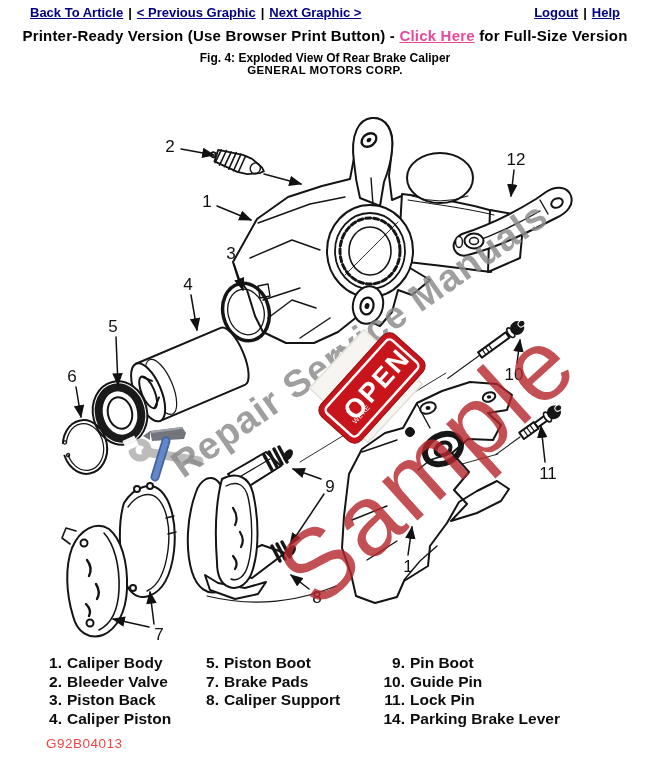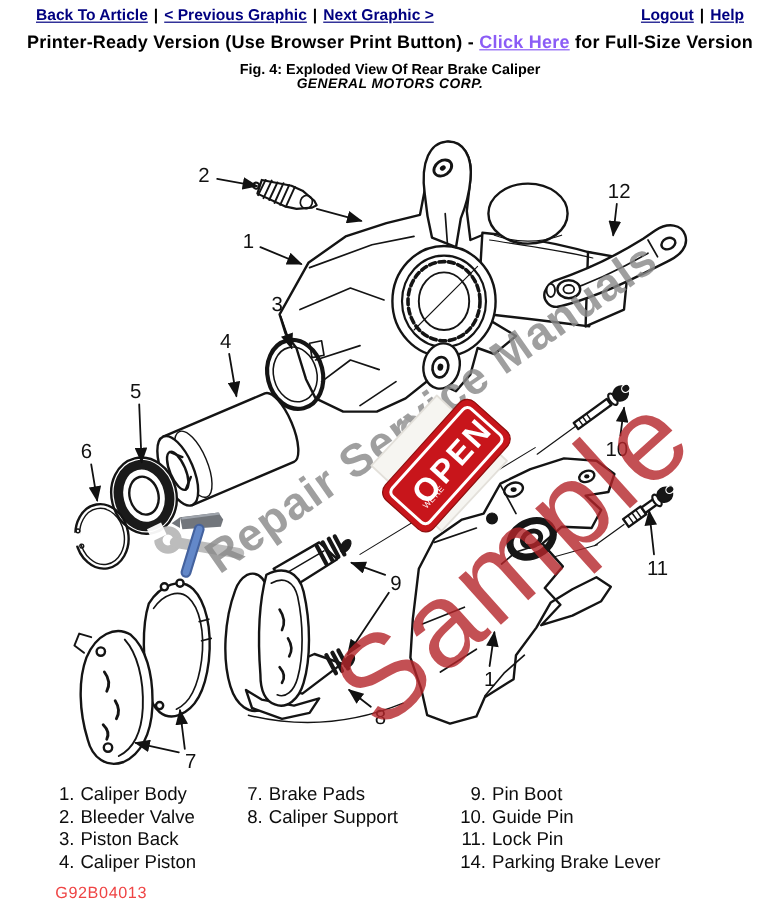--- a/index.html
+++ b/index.html
@@ -9,30 +9,30 @@
     font-family:"Liberation Sans", sans-serif; color:#000;
   }
   
   .navrow { position:absolute; top:5px; left:30px; right:30px;
     display:flex; justify-content:space-between; font-size:13px; font-weight:bold;gap:32px; }
   .navgroup { white-space:nowrap; }
   a.navlink { color:#000080; text-decoration:underline; cursor:pointer; }
   .sep { color:#000; margin:0 5px; font-weight:bold; }
   .printerline { position:absolute; top:27px; left:0; width:100%;
     text-align:center; font-size:15px; font-weight:bold; letter-spacing:0.2px; }
-  a.blacklink { color:#8b5cf6; text-decoration:underline; cursor:pointer; }
+  a.blacklink { color:#ec4899; text-decoration:underline; cursor:pointer; }
   .figcap { position:absolute; top:51px; left:0; width:100%;
     text-align:center; font-size:12px; font-weight:bold; }
   .company { position:absolute; top:64px; left:0; width:100%;
-    text-align:center; font-size:11.5px; font-weight:bold; letter-spacing:0.4px;font-style:italic; }
+    text-align:center; font-size:11.5px; font-weight:bold; letter-spacing:0.4px; }
   
   svg.diagram { position:absolute; top:80px; left:0; }
   
   .plist { position:absolute; top:654px; left:0; width:100%; font-size:15.5px; color:#0d0d0d; }
-  .pcol { position:absolute; top:0; white-space:nowrap; }
+  .pcol { position:absolute; top:0; white-space:nowrap;font-weight:bold; }
   .pcol.c1 { left:46px; }
   .pcol.c2 { left:203px; }
   .pcol.c3 { left:381px; }
   .prow { line-height:18.6px; }
   .pnum { display:inline-block; text-align:right; margin-right:5px; }
   .c1 .pnum, .c2 .pnum { width:16px; }
   .c3 .pnum { width:24px; }
   .figcode { position:absolute; top:736px; left:46px; font-size:13.5px;
     letter-spacing:0.5px; color:#ef4444; }
 </style>
@@ -316,20 +316,21 @@
 </svg>
 
 <div class="plist">
   <div class="pcol c1">
     <div class="prow"><span class="pnum">1.</span><span>Caliper Body</span></div>
     <div class="prow"><span class="pnum">2.</span><span>Bleeder Valve</span></div>
     <div class="prow"><span class="pnum">3.</span><span>Piston Back</span></div>
     <div class="prow"><span class="pnum">4.</span><span>Caliper Piston</span></div>
   </div>
   <div class="pcol c2">
+    <div class="prow"><span class="pnum">5.</span><span>Piston Boot</span></div>
     <div class="prow"><span class="pnum">7.</span><span>Brake Pads</span></div>
     <div class="prow"><span class="pnum">8.</span><span>Caliper Support</span></div>
   </div>
   <div class="pcol c3">
     <div class="prow"><span class="pnum">9.</span><span>Pin Boot</span></div>
     <div class="prow"><span class="pnum">10.</span><span>Guide Pin</span></div>
     <div class="prow"><span class="pnum">11.</span><span>Lock Pin</span></div>
     <div class="prow"><span class="pnum">14.</span><span>Parking Brake Lever</span></div>
   </div>
 </div>

